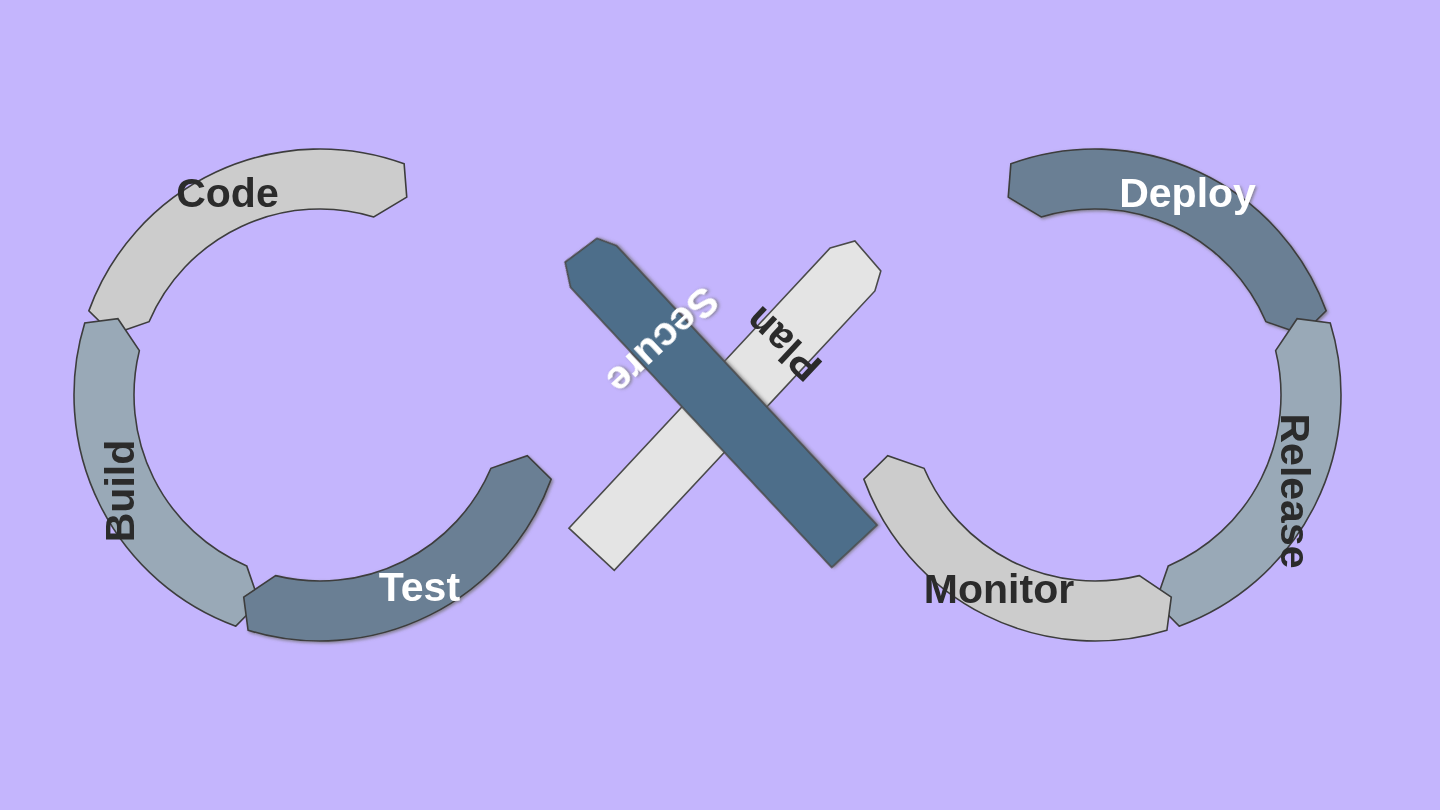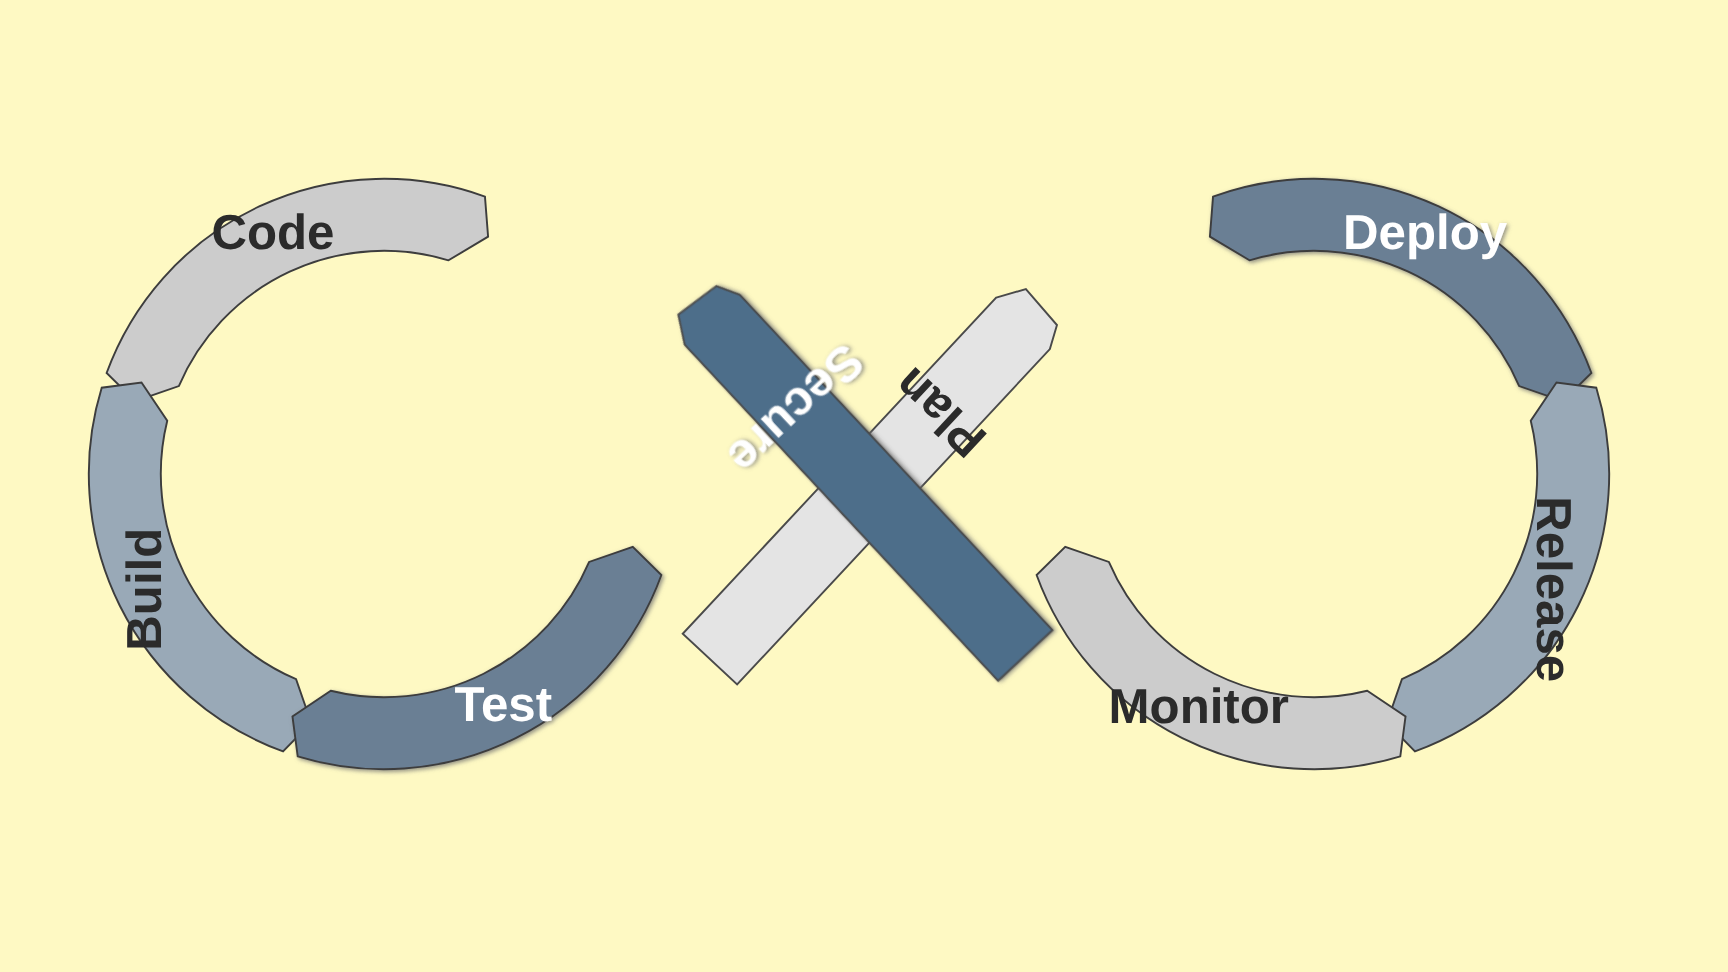--- a/index.html
+++ b/index.html
@@ -10,21 +10,21 @@
   body {
     width: 1440px;
     height: 810px;
     font-family: "Liberation Sans", sans-serif;
     overflow: hidden;
   }
   #diagram-root {
     position: relative;
     width: 1440px;
     height: 810px;
-    background: #fef9c3;
+    background: #c4b5fd;
   }
   svg.stage {
     display: block;
     width: 1440px;
     height: 810px;
   }
   .seg-shape {
     stroke: #3d3d3d;
     stroke-width: 1.6;
     stroke-linejoin: miter;

